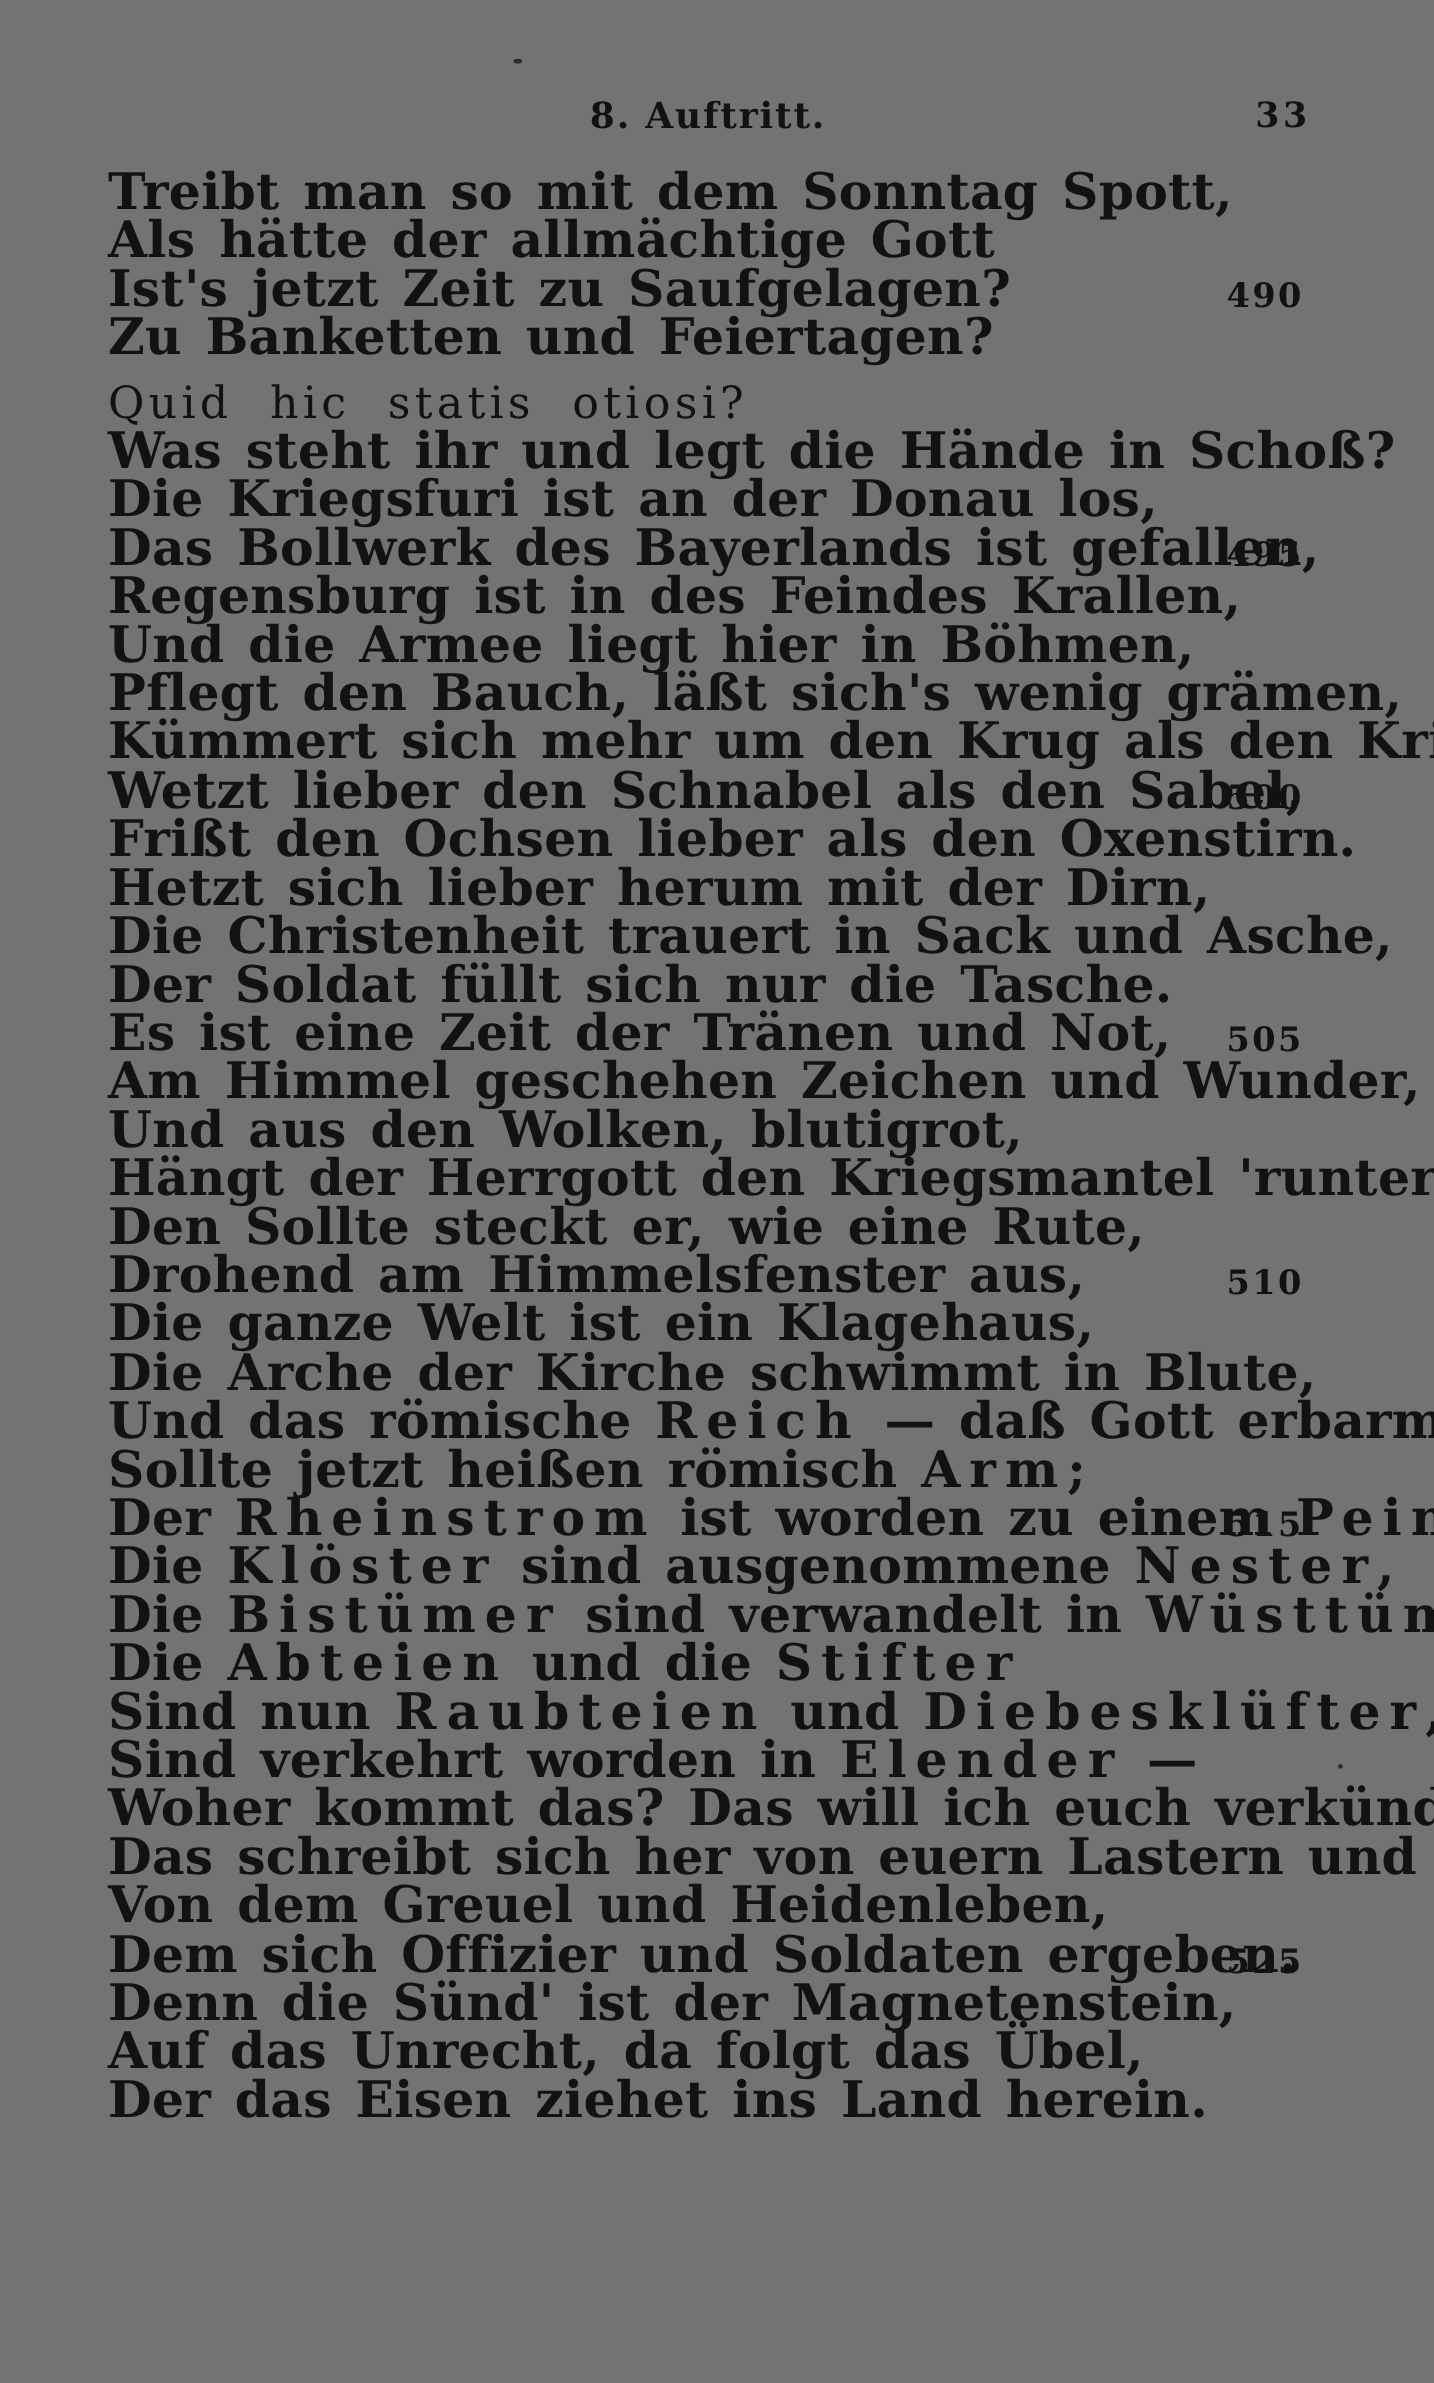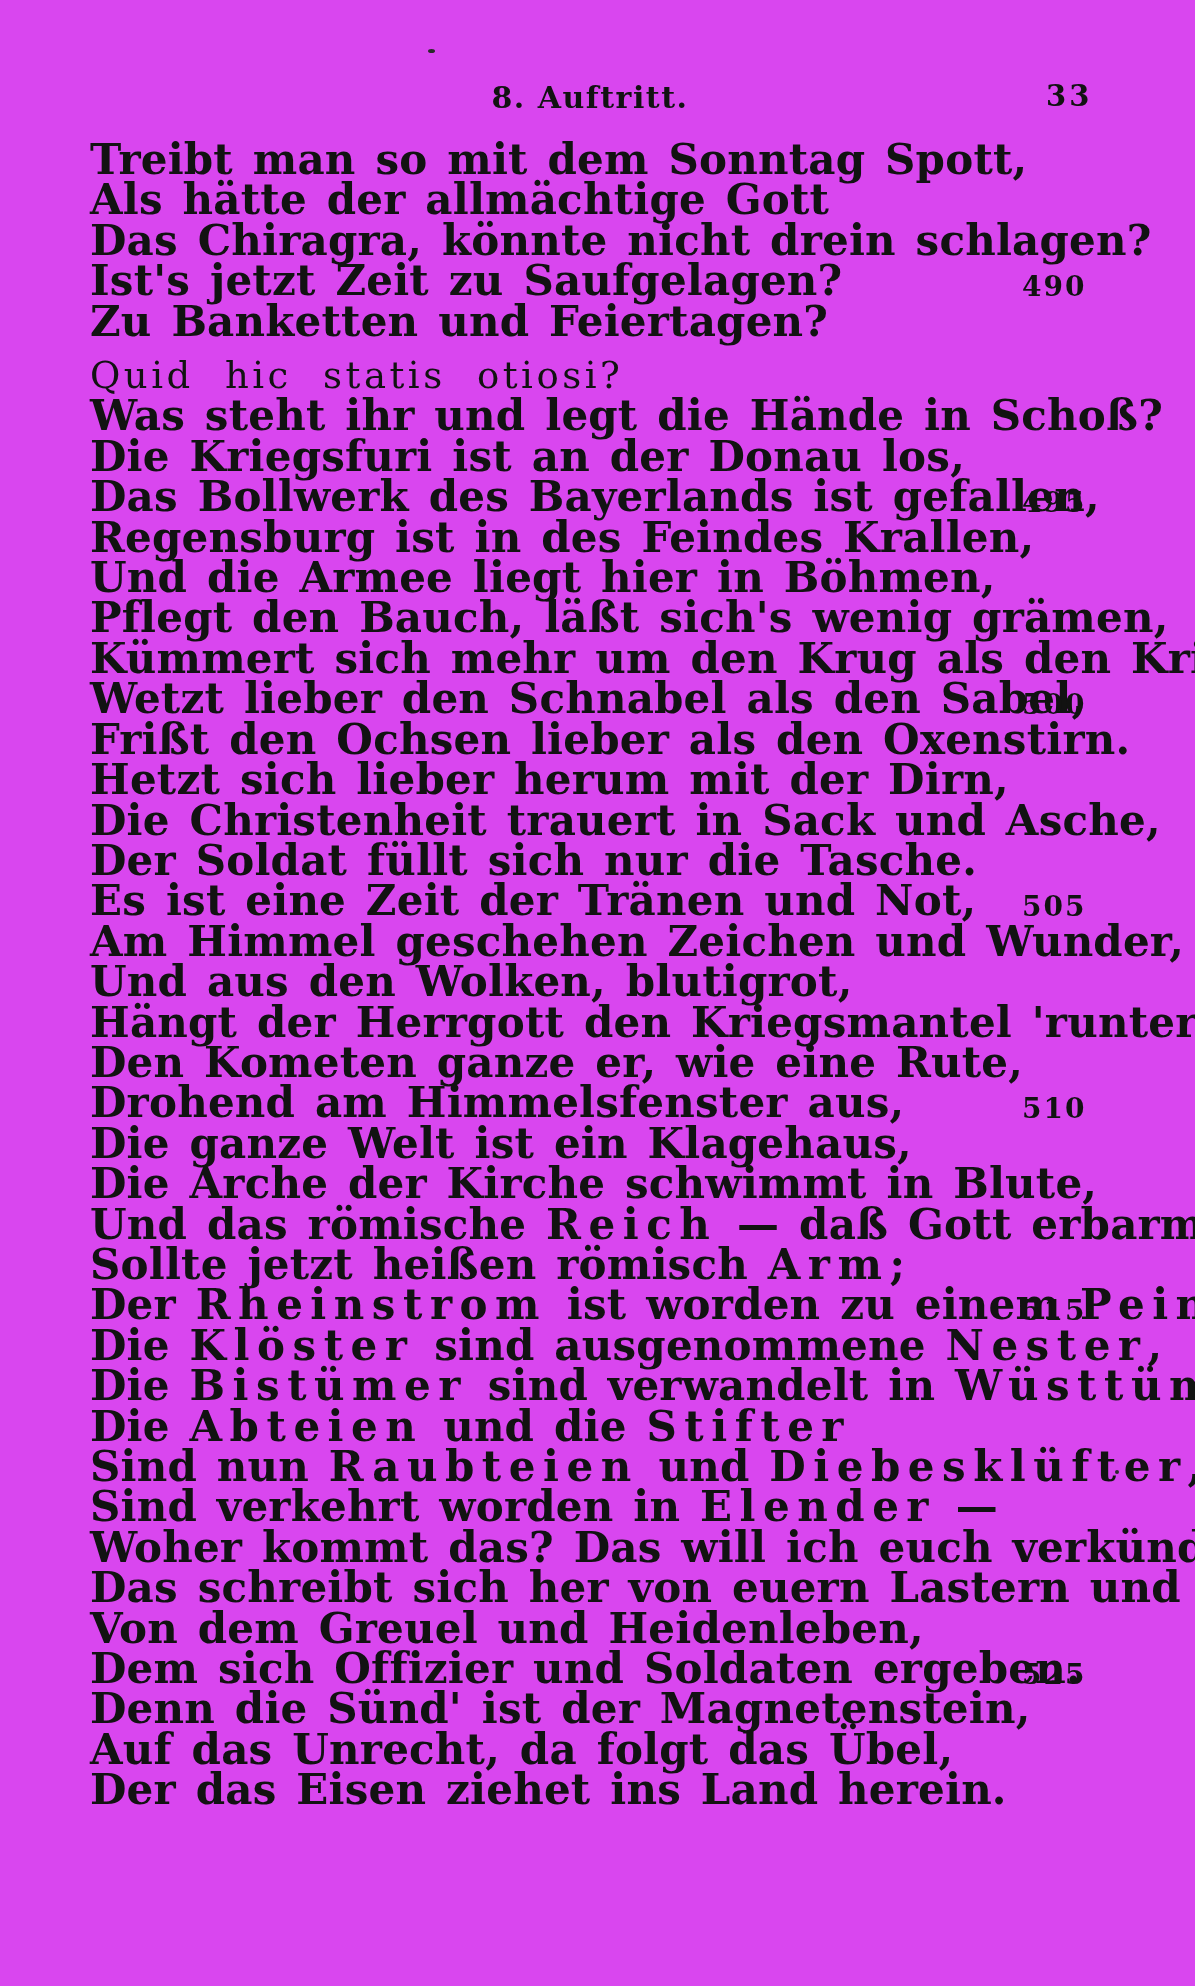--- a/index.html
+++ b/index.html
@@ -1,20 +1,20 @@
 <!DOCTYPE html>
 <html lang="de"><head>
 <meta charset="utf-8">
 <style>
   html, body { margin: 0; padding: 0; background: #ffffff; }
   .page {
     position: relative;
     width: 1195px;
     height: 1986px;
-    background: #d946ef;
+    background: #737373;
     color: #121212;
     font-family: "DejaVu Serif", "Liberation Serif", serif;
     overflow: hidden;
   }
   .running-header {
     position: absolute;
     left: 90px;
     top: 80px;
     width: 1000px;
     text-align: center;
@@ -74,41 +74,40 @@
 </style>
 </head>
 <body>
 
 <div class="page">
   <div class="running-header">8. Auftritt.</div>
   <div class="page-number">33</div>
   <div class="verse">
       <div class="line"><span><span>Treibt man so mit dem Sonntag Spott,</span></span></div>
       <div class="line"><span><span>Als hätte der allmächtige Gott</span></span></div>
-      <div class="line"><span><span>Das Chiragra, könnte nicht drein schlagen?</span></span></div>
       <div class="line"><span><span>Ist's jetzt Zeit zu Saufgelagen?</span></span><span class="line-number">490</span></div>
       <div class="line"><span><span>Zu Banketten und Feiertagen?</span></span></div>
       <div class="line latin"><span><span>Quid hic statis otiosi?</span></span></div>
       <div class="line"><span><span>Was steht ihr und legt die Hände in Schoß?</span></span></div>
       <div class="line"><span><span>Die Kriegsfuri ist an der Donau los,</span></span></div>
       <div class="line"><span><span>Das Bollwerk des Bayerlands ist gefallen,</span></span><span class="line-number">495</span></div>
       <div class="line"><span><span>Regensburg ist in des Feindes Krallen,</span></span></div>
       <div class="line"><span><span>Und die Armee liegt hier in Böhmen,</span></span></div>
       <div class="line"><span><span>Pflegt den Bauch, läßt sich's wenig grämen,</span></span></div>
       <div class="line"><span><span>Kümmert sich mehr um den Krug als den Krieg,</span></span></div>
       <div class="line"><span><span>Wetzt lieber den Schnabel als den Sabel,</span></span><span class="line-number">500</span></div>
       <div class="line"><span><span>Frißt den Ochsen lieber als den Oxenstirn.</span></span></div>
       <div class="line"><span><span>Hetzt sich lieber herum mit der Dirn,</span></span></div>
       <div class="line"><span><span>Die Christenheit trauert in Sack und Asche,</span></span></div>
       <div class="line"><span><span>Der Soldat füllt sich nur die Tasche.</span></span></div>
       <div class="line"><span><span>Es ist eine Zeit der Tränen und Not,</span></span><span class="line-number">505</span></div>
       <div class="line"><span><span>Am Himmel geschehen Zeichen und Wunder,</span></span></div>
       <div class="line"><span><span>Und aus den Wolken, blutigrot,</span></span></div>
       <div class="line"><span><span>Hängt der Herrgott den Kriegsmantel 'runter.</span></span></div>
-      <div class="line"><span><span>Den Kometen ganze er, wie eine Rute,</span></span></div>
+      <div class="line"><span><span>Den Sollte steckt er, wie eine Rute,</span></span></div>
       <div class="line"><span><span>Drohend am Himmelsfenster aus,</span></span><span class="line-number">510</span></div>
       <div class="line"><span><span>Die ganze Welt ist ein Klagehaus,</span></span></div>
       <div class="line"><span><span>Die Arche der Kirche schwimmt in Blute,</span></span></div>
       <div class="line"><span><span>Und das römische </span><span class="spaced">Reich</span><span> — daß Gott erbarm!</span></span></div>
       <div class="line"><span><span>Sollte jetzt heißen römisch </span><span class="spaced">Arm</span><span>;</span></span></div>
       <div class="line"><span><span>Der </span><span class="spaced">Rheinstrom</span><span> ist worden zu einem </span><span class="spaced">Peinstrom</span></span><span class="line-number">515</span></div>
       <div class="line"><span><span>Die </span><span class="spaced">Klöster</span><span> sind ausgenommene </span><span class="spaced">Nester</span><span>,</span></span></div>
       <div class="line"><span><span>Die </span><span class="spaced">Bistümer</span><span> sind verwandelt in </span><span class="spaced">Wüsttümer</span></span></div>
       <div class="line"><span><span>Die </span><span class="spaced">Abteien</span><span> und die </span><span class="spaced">Stifter</span></span></div>
       <div class="line"><span><span>Sind nun </span><span class="spaced">Raubteien</span><span> und </span><span class="spaced">Diebesklüfter</span><span>,</span></span></div>

